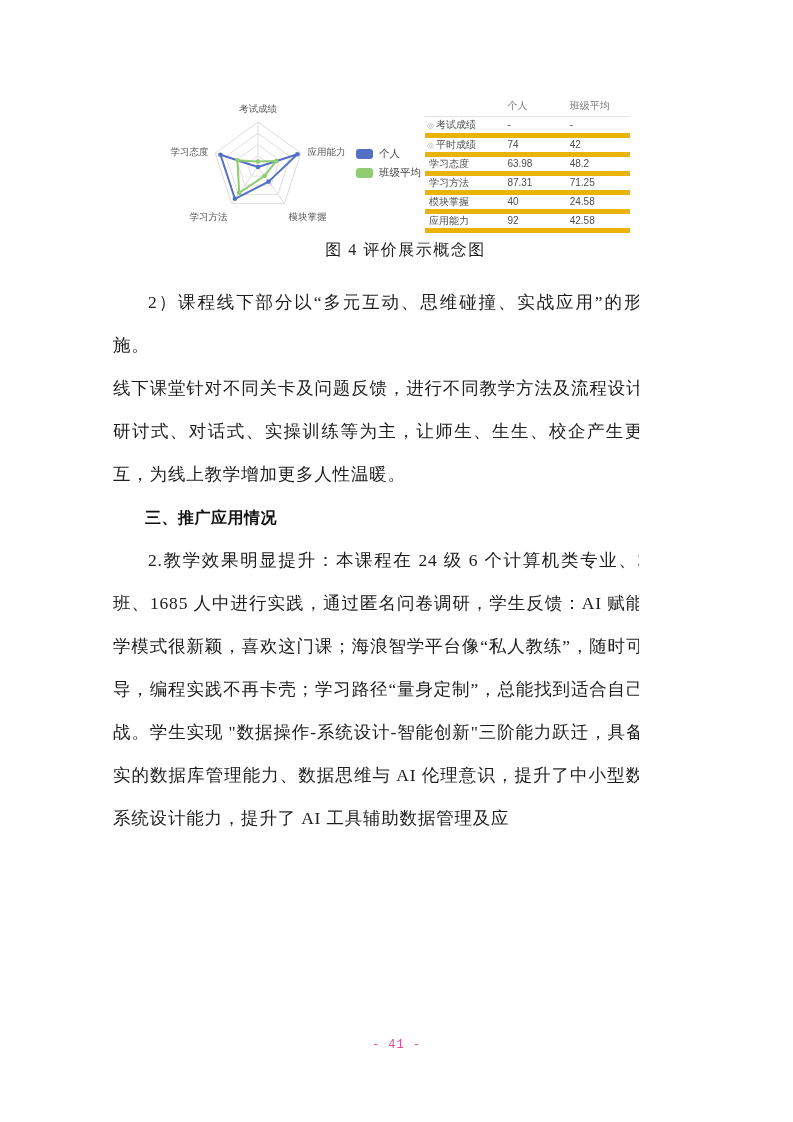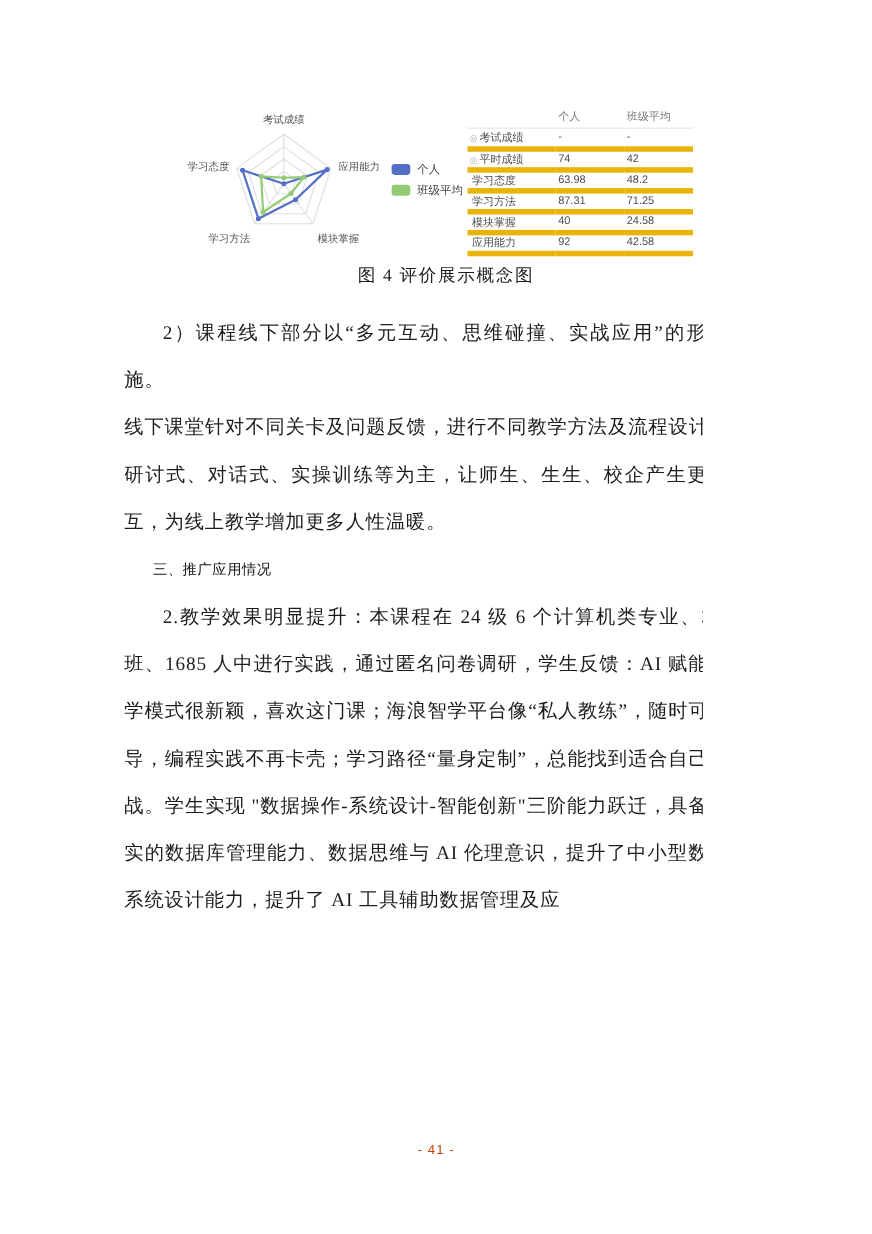--- a/index.html
+++ b/index.html
@@ -71,30 +71,30 @@
     position: absolute; left: 113px; top: 281px;
     width: 568px;
     font-size: 17.5px; line-height: 43px; letter-spacing: 0.8px;
     color: #1d1d1d;
     text-align: justify;
   }
   .body-text p { text-align: justify; }
   .body-text p.indent { text-indent: 2em; }
   .section-heading {
     font-family: "Liberation Sans", "DejaVu Sans", sans-serif;
-    font-size: 13px; font-weight: 400; line-height: 43px;
+    font-size: 16px; font-weight: 700; line-height: 43px;
     text-indent: 2em; letter-spacing: 0.5px; color: #111111;
   }
 
   
   .page-number {
     position: absolute; left: 0; top: 1038px;
     width: 793px; text-align: center;
-    font-size: 12px; letter-spacing: 1px; color: #c2410c;
-    font-family: Liberation Sans, sans-serif;
+    font-size: 12px; letter-spacing: 1px; color: #ec4899;
+    font-family: Liberation Mono, monospace;
   }
 </style>
 </head>
 <body>
 
 <div class="page">
 
   <div class="figure-block">
 
     <svg id="radar-svg" class="radar-svg" viewBox="0 0 260 148">

